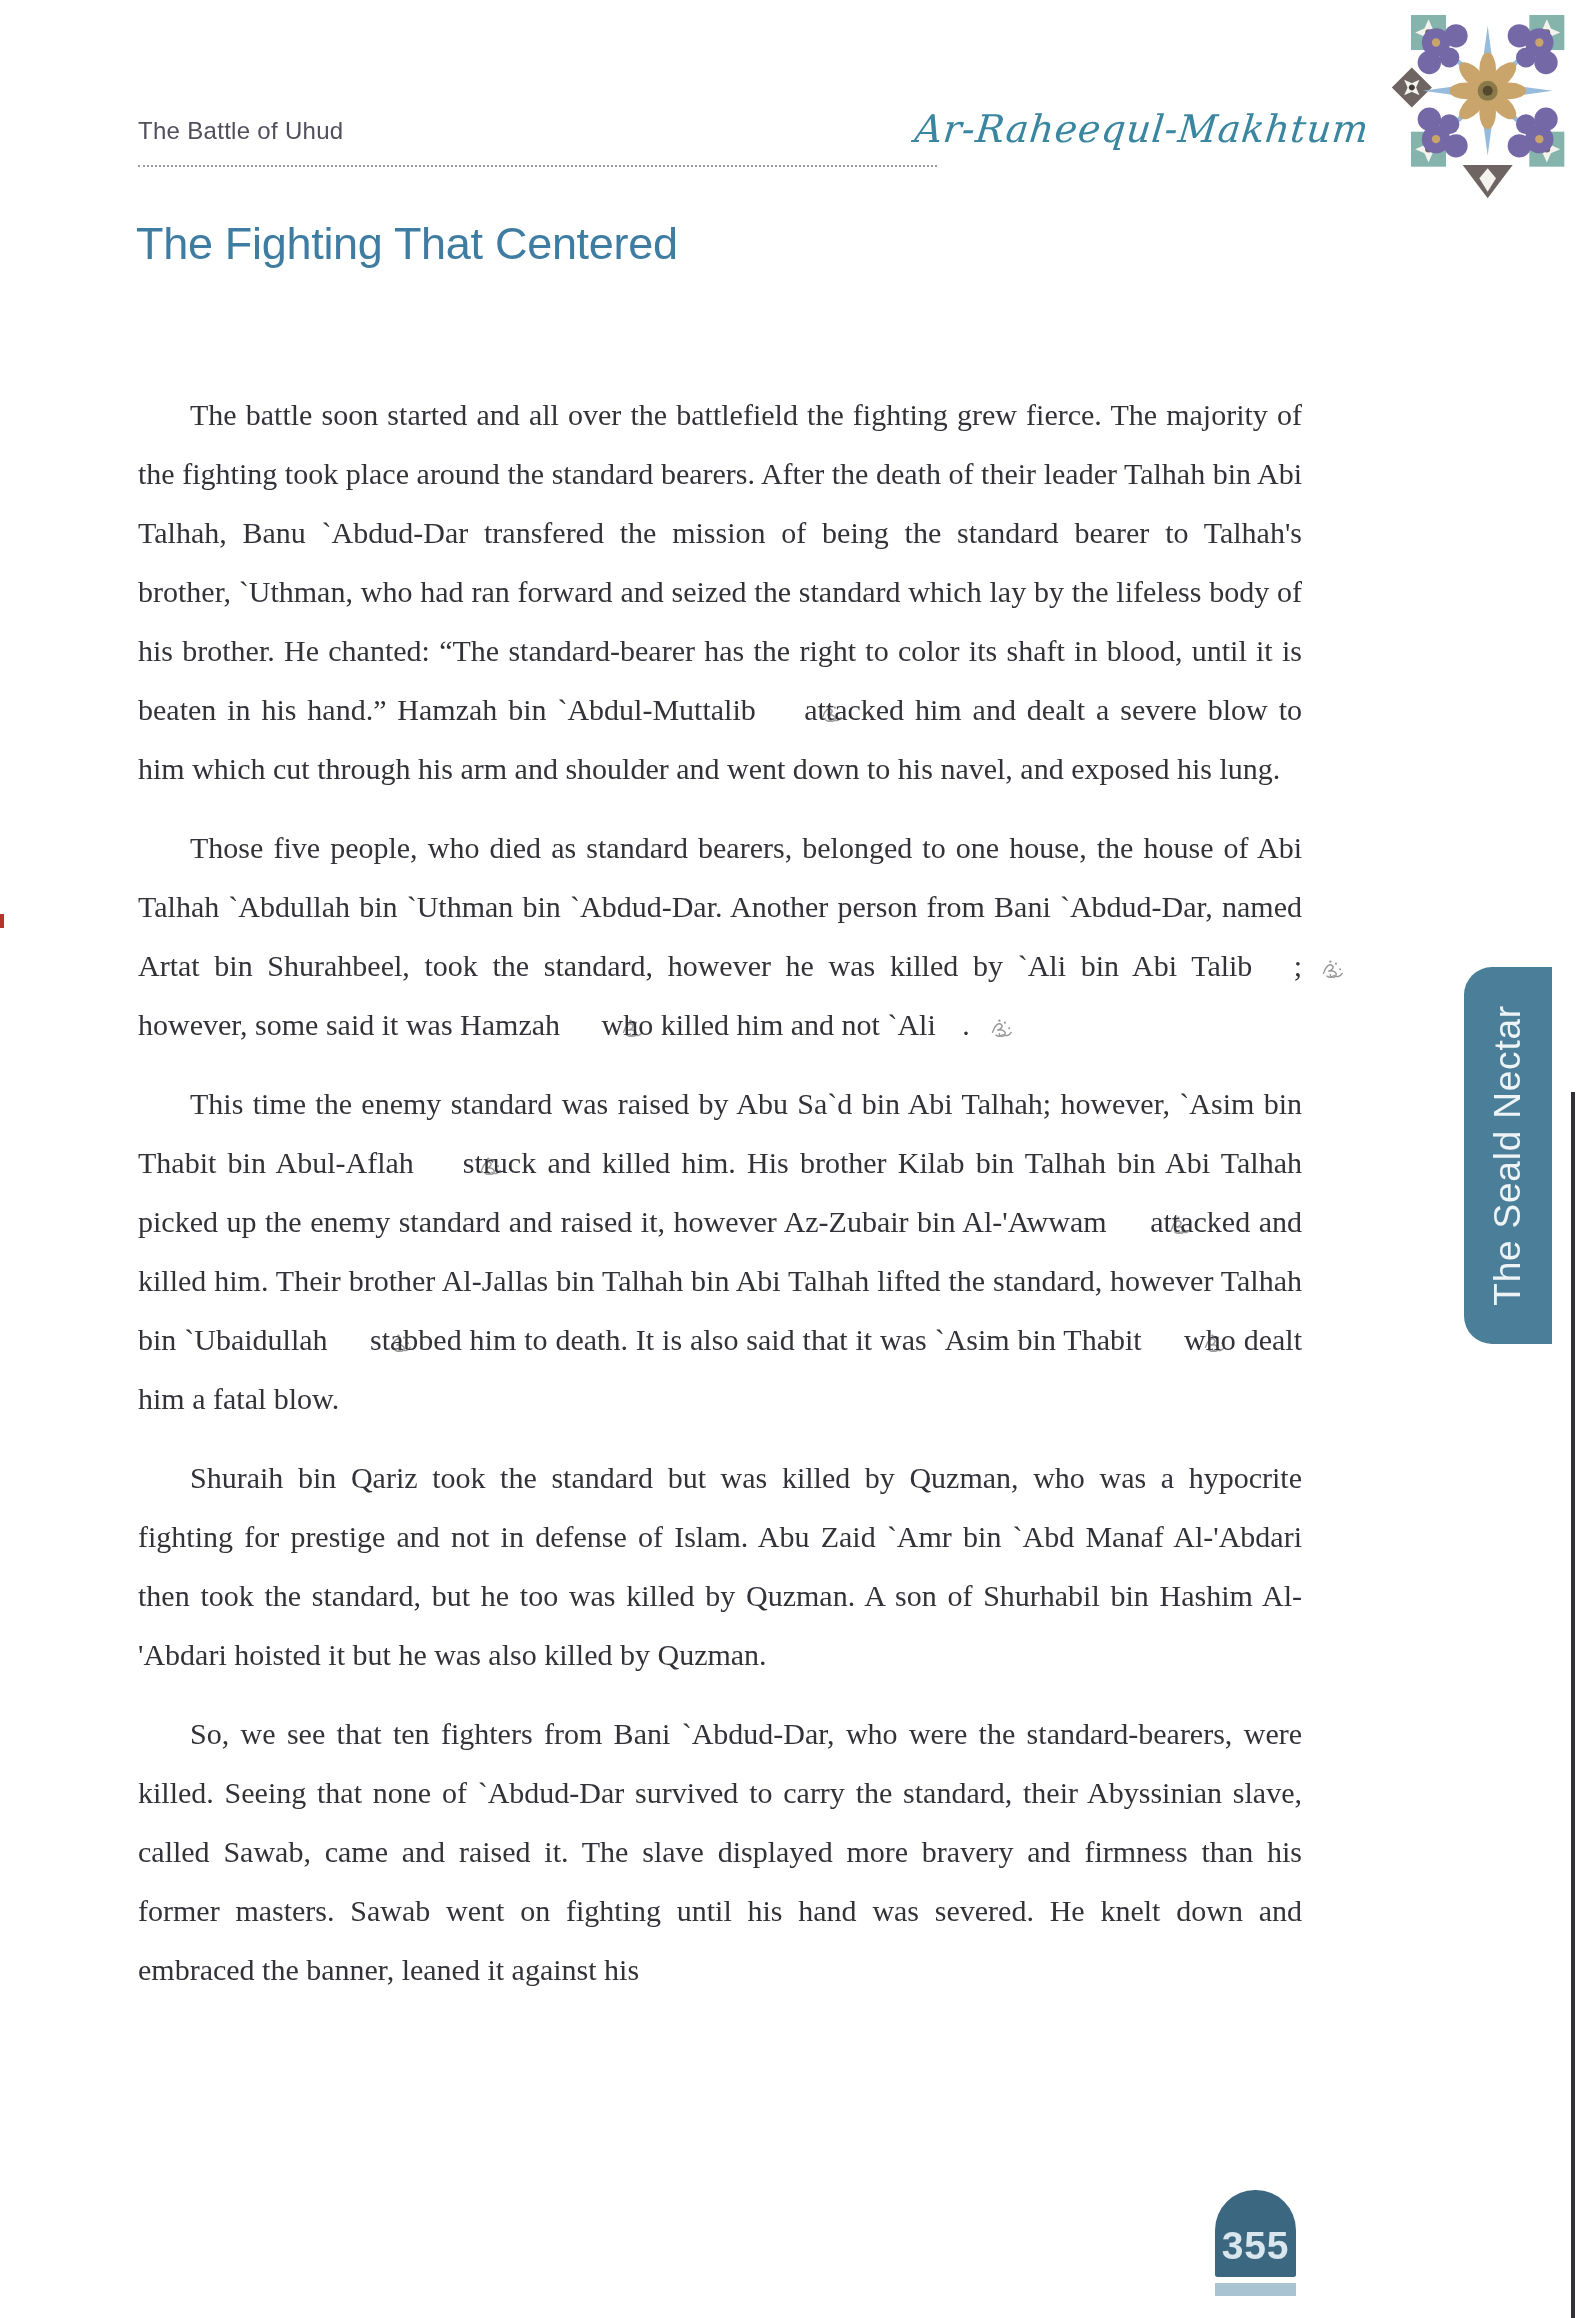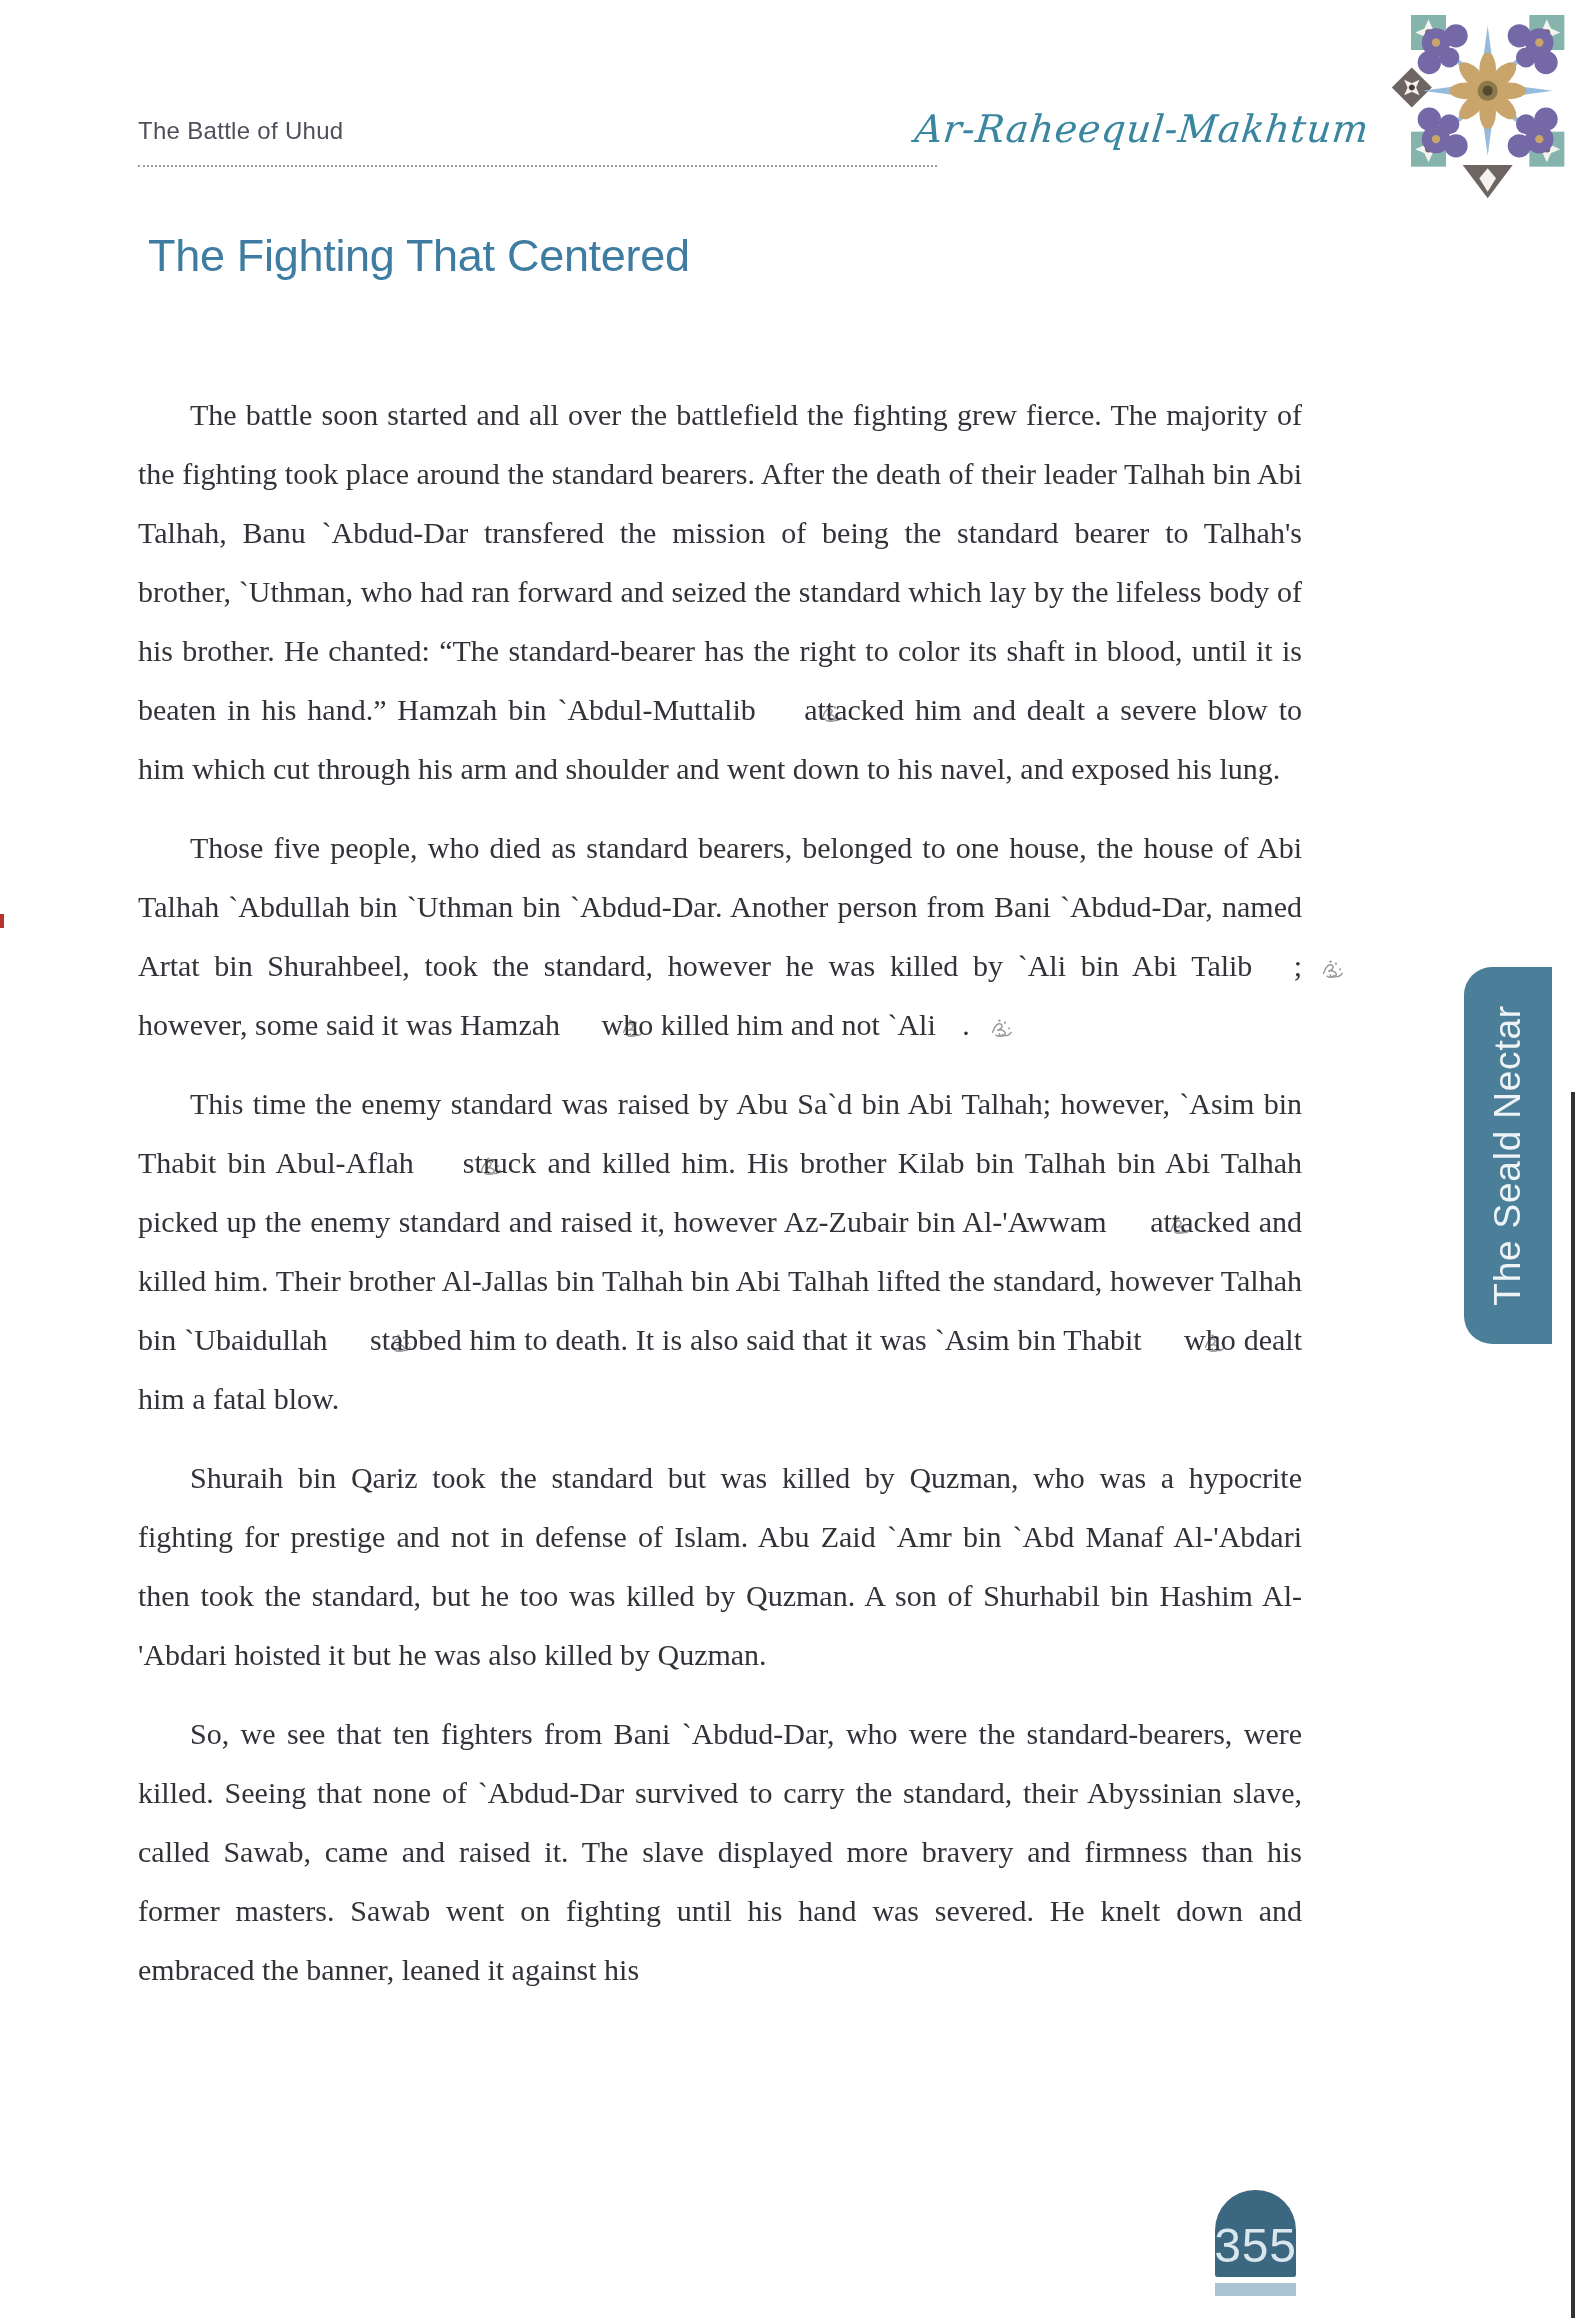--- a/index.html
+++ b/index.html
@@ -27,21 +27,21 @@
     letter-spacing:0.8px;white-space:nowrap;
     transform:skewX(-6deg);
   }
   
   .ornament{position:absolute;left:1376px;top:5px;}
   
   .page-title{
     position:absolute;left:136px;top:207px;width:917px;
     font-family:"Liberation Sans", sans-serif;
     font-size:45px;line-height:73px;font-weight:400;
-    color:#3e7ca1;letter-spacing:-0.3px;margin:12px;
+    color:#3e7ca1;letter-spacing:-0.3px;margin:0;
   }
   .page-title span{display:block;}
   
   .body-text{
     position:absolute;left:138px;top:385px;width:1164px;
     font-size:30px;line-height:59px;color:#333239;
     text-align:justify;
   }
   .para{margin:0 0 20px 0;text-indent:52px;}
   .ra-icon{display:inline-block;width:25px;height:25px;vertical-align:-5px;margin:0 0.8px;}
@@ -57,21 +57,21 @@
     font-size:37px;color:#eef3f6;letter-spacing:0.8px;white-space:nowrap;
   }
   
   .page-badge{
     position:absolute;left:1215px;top:2190px;width:81px;height:87px;
     background:#3b6880;border-radius:40px 40px 2.5px 2.5px;
     display:flex;align-items:center;justify-content:center;
   }
   .page-badge-label{
     font-family:"Liberation Sans", sans-serif;
-    font-size:48px;color:#d9e6ee;letter-spacing:0.8px;margin-top:24px;
+    font-size:39px;color:#d9e6ee;letter-spacing:0.8px;margin-top:24px;font-weight:bold;
   }
   .page-badge-underline{
     position:absolute;left:1215px;top:2283px;width:81px;height:13.3px;
     background:#a9c3d3;
   }
   
   .edge-line{position:absolute;left:1571px;top:1092px;width:4.2px;height:1226px;background:#191920;opacity:.9;}
   .red-speck{position:absolute;left:0;top:914px;width:4.2px;height:14px;background:#b5342e;}
 </style>
 </head>

